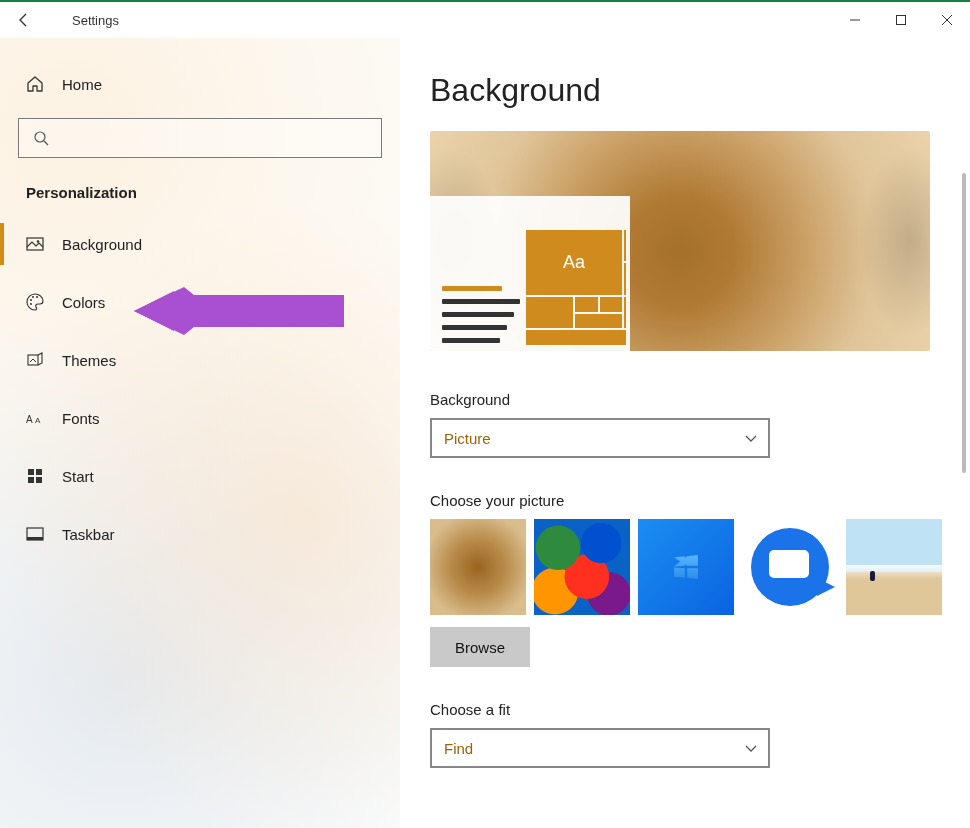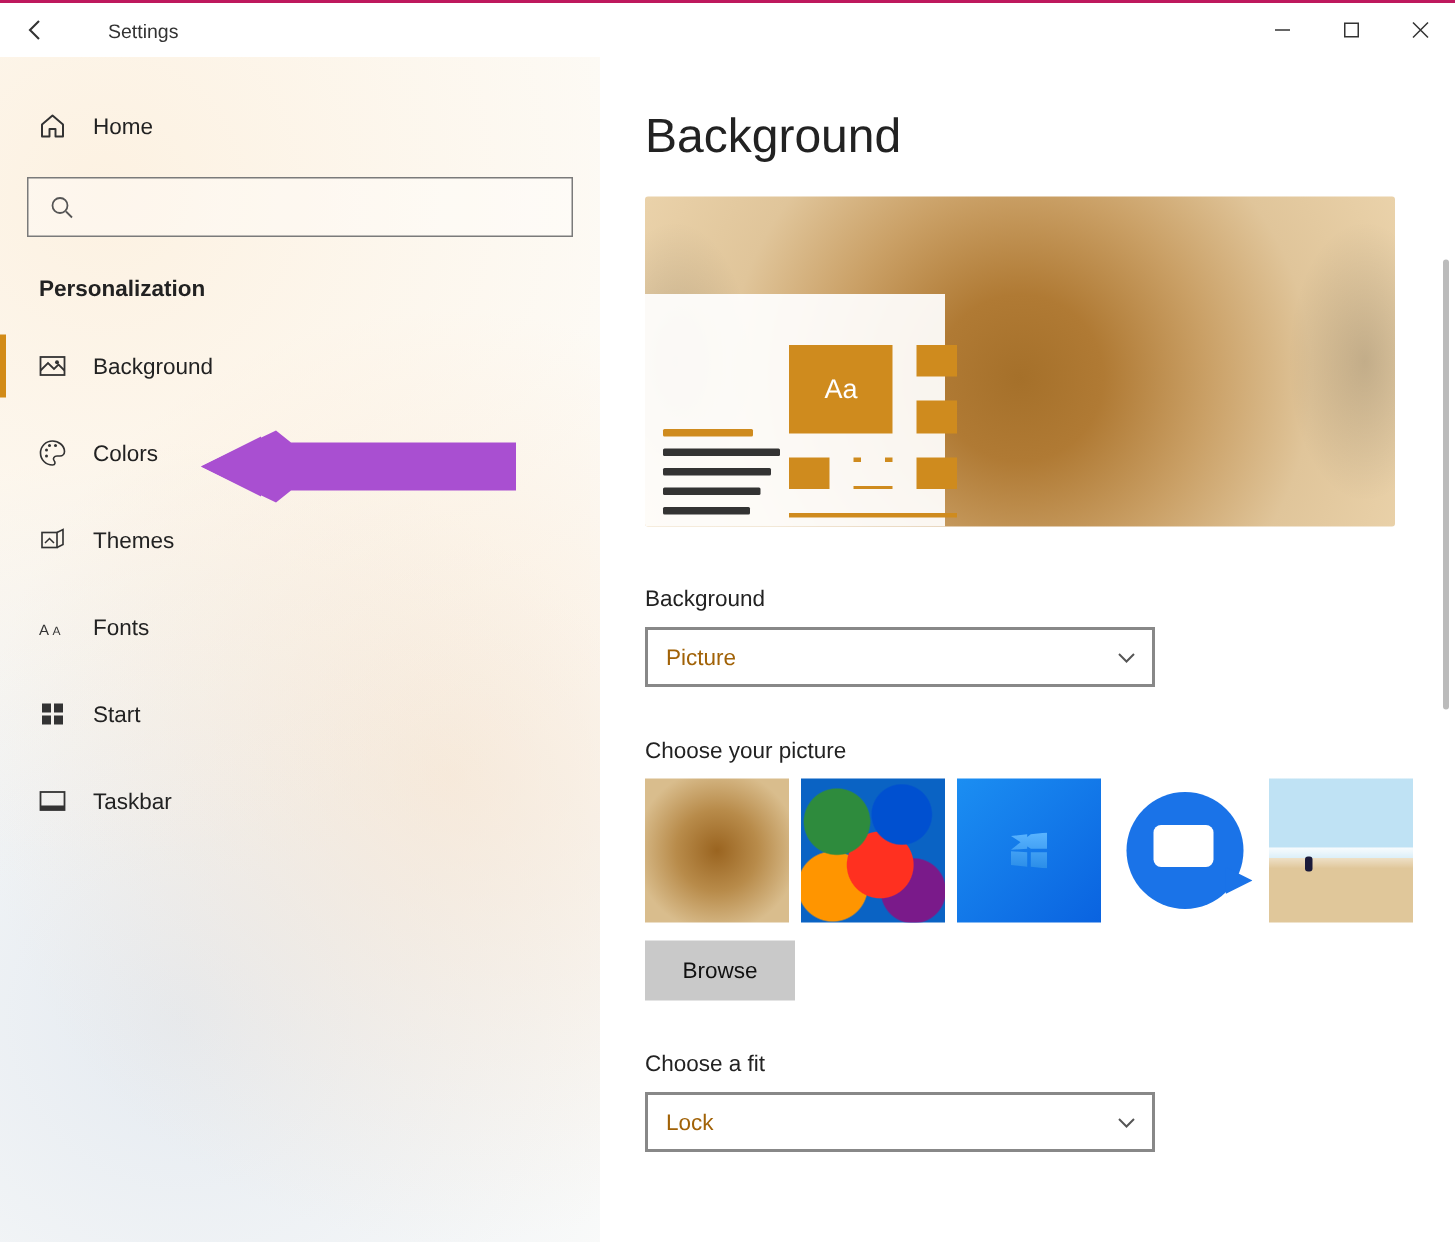--- a/index.html
+++ b/index.html
@@ -1,18 +1,18 @@
 <!DOCTYPE html>
 <html><head>
 <meta charset="utf-8">
 <style>
 * { box-sizing: border-box; margin: 0; padding: 0; font-family: "Segoe UI", -apple-system, sans-serif; }
 html, body { width: 970px; height: 828px; overflow: hidden; background: #fff; }
 
-.window { display: flex; flex-direction: column; width: 100%; height: 100%; border-top: 2px solid #be185d; }
+.window { display: flex; flex-direction: column; width: 100%; height: 100%; border-top: 2px solid #15803d; }
 
 
 .titlebar { height: 36px; display: flex; align-items: center; position: relative; }
 .titlebar .back { width: 48px; height: 36px; display: flex; align-items: center; justify-content: center; color: #333; cursor: pointer; }
 .titlebar .title { font-size: 13px; color: #333; margin-left: 24px; }
 .titlebar .win-controls { position: absolute; right: 0; top: 0; display: flex; }
 .titlebar .win-controls .wc { width: 46px; height: 36px; display: flex; align-items: center; justify-content: center; color: #333; cursor: pointer; }
 
 .body { flex: 1; display: flex; min-height: 0; }
 
@@ -58,21 +58,21 @@
   background: radial-gradient(ellipse at center, rgba(0,0,0,0.15), transparent 60%); }
 .preview::before { left:-40px; }
 .preview::after { right:-40px; }
 
 .preview-desk { position:absolute; left:0; bottom:0; width:200px; height:155px; background: rgba(255,255,255,0.92); }
 .preview-lines { position:absolute; left:12px; top:90px; width: 80px; }
 .preview-lines .bar { height:5px; background:#333; margin-bottom:8px; border-radius:1px; }
 .preview-lines .bar.accent { background:#cf8b1e; width: 60px; }
 .preview-lines .bar.b1 { width:78px; } .preview-lines .bar.b2{width:72px;} .preview-lines .bar.b3{width:65px;} .preview-lines .bar.b4{width:58px;}
 
-.preview-tiles { position:absolute; left:96px; bottom:6px; width:112px; height:115px; display:grid; grid-template-columns: repeat(6, 1fr); grid-template-rows: repeat(7, 1fr); gap:16px; }
+.preview-tiles { position:absolute; left:96px; bottom:6px; width:100px; height:115px; display:grid; grid-template-columns: repeat(4, 1fr); grid-template-rows: repeat(7, 1fr); gap:2px; }
 .preview-tiles .t { background:#cf8b1e; }
 .preview-tiles .big { grid-column: 1 / span 4; grid-row: 1 / span 4; display:flex; align-items:center; justify-content:center; color:#fff; font-size:18px; }
 .preview-tiles .t1 { grid-column:5/span 2; grid-row:1/span 2;} .preview-tiles .t2{grid-column:5/span 2; grid-row:3/span 2;}
 .preview-tiles .t3{grid-column:1/span 2; grid-row:5/span 2;} .preview-tiles .t4{grid-column:3; grid-row:5;} .preview-tiles .t5{grid-column:4; grid-row:5;} .preview-tiles .t6{grid-column:3/span 2; grid-row:6;}
 .preview-tiles .t7{grid-column:5/span 2; grid-row:5/span 2;}
 .preview-tiles .t8{grid-column:1/span 6; grid-row:7;}
 
 .section-label { font-size: 15px; color:#222; margin-bottom: 10px; }
 
 .dropdown { width: 340px; height: 40px; border: 2px solid #888; display:flex; align-items:center; padding: 0 10px 0 12px; cursor:pointer; margin-bottom: 34px; background:#fff; }
@@ -279,21 +279,21 @@
             <div class="circ"></div>
           </div>
         <div class="thumb beach"></div>
       </div>
       <div class="browse-btn">
           <span>Browse</span>
         </div>
 
       <div class="section-label">Choose a fit</div>
       <div class="dropdown" style="margin-bottom:0">
-        <span class="val">Lock</span>
+        <span class="val">Find</span>
         <span class="chev">
             <svg width="14" height="14" viewBox="0 0 14 14">
               <path d="M2 5 L7 10 L12 5" stroke="#555" stroke-width="1.3" fill="none"></path>
             </svg>
           </span>
       </div>
 
       <div class="scroll-indicator"></div>
     </div>
 

